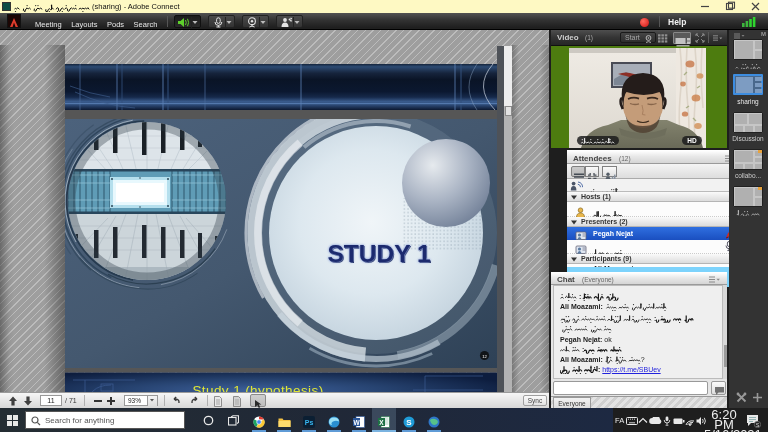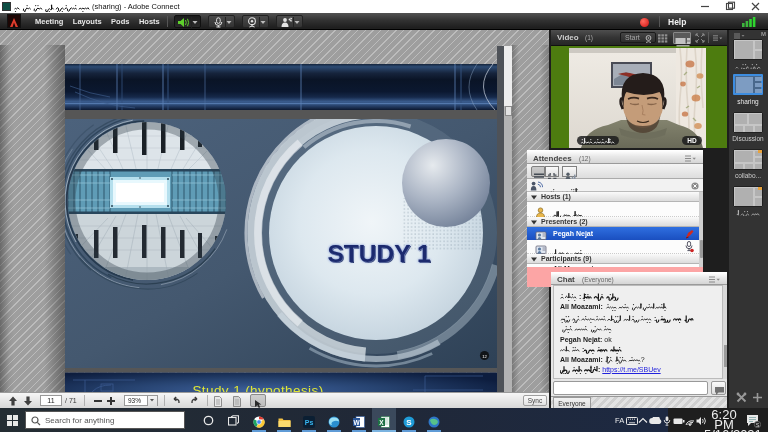--- a/index.html
+++ b/index.html
@@ -1,21 +1,21 @@
 <!DOCTYPE html>
 <html><head><meta charset="utf-8"><style>
 *{margin:0;padding:0;box-sizing:border-box}
 html,body{width:768px;height:432px;overflow:hidden}
 body{font-family:"Liberation Sans",sans-serif;background:#1e1e1e;position:relative}
 .abs{position:absolute}
 .podhead{background:linear-gradient(#fefefe,#e8e8e8 45%,#d5d5d5);border-bottom:1px solid #9a9a9a;border-top:1px solid #fff}
 .btn{background:linear-gradient(#fbfbfb,#e2e2e2);border:1px solid #9f9f9f;border-radius:2px;color:#6a6a6a;text-align:center}
 </style></head><body>
 
-<div class="abs" style="left:0;top:0;width:768px;height:13px;background:#ffffff">
+<div class="abs" style="left:0;top:0;width:768px;height:13px;background:#fef9c3">
  <div class="abs" style="left:2px;top:2px;width:9px;height:9px;background:#0e4e44;border:1px solid #333"></div>
  <div class="abs" style="left:14px;top:2px;height:9px;display:flex;align-items:center">
       <svg width="76" height="10" viewBox="0 0 76 10" style="vertical-align:middle">
         <path d="M75.0,7.0 q-1.2,-2.8 -2.4,0 q-1.2,-1.8 -2.4,0 q-1.3,-1.7 -2.7,0 q-1.3,-1.7 -2.5,0 M62.6,7.0 q-0.9,-1.6 -1.9,0 q-1.0,-1.6 -2.0,0 q-1.4,-2.3 -2.7,0 q-0.3,2.4 -1.8,2.2 q-1.2,-0.2 -0.6,-2.2 q-1.4,-2.7 -2.9,0 M49.6,7.0 q-1.3,-2.1 -2.6,0 q-0.3,2.4 -1.8,2.2 q-1.2,-0.2 -0.6,-2.2 q-1.1,-2.9 -2.3,0 M39.4,7.0 q-0.9,-2.0 -1.8,0 l0,-4.2 l0,4.8 l-1.2,0 q-1.1,-1.8 -2.2,0 q-0.3,2.4 -1.8,2.2 q-1.2,-0.2 -0.6,-2.2 M28.0,7.0 q-1.4,-1.9 -2.8,0 q-1.2,-1.7 -2.5,0 q-0.3,2.4 -1.8,2.2 q-1.2,-0.2 -0.6,-2.2 M16.6,7.0 q-1.2,-2.1 -2.4,0 q-1.1,-2.3 -2.3,0 q-0.3,2.4 -1.8,2.2 q-1.2,-0.2 -0.6,-2.2 M5.2,7.0 q-1.4,-2.7 -2.8,0 q-0.9,-1.7 -1.8,0" fill="none" stroke="#111" stroke-width="1.0" stroke-linecap="round"></path>
         <circle cx="68.9" cy="9.6" r="0.6" fill="#111"></circle>
         <circle cx="61.7" cy="3.6" r="0.6" fill="#111"></circle>
         <circle cx="52.2" cy="3.6" r="0.6" fill="#111"></circle>
         <circle cx="48.3" cy="9.6" r="0.6" fill="#111"></circle>
         <circle cx="43.5" cy="9.6" r="0.6" fill="#111"></circle>
         <circle cx="37.4" cy="3.6" r="0.6" fill="#111"></circle>
@@ -37,25 +37,25 @@
  </svg>
 </div>
 
 <div class="abs" style="left:0;top:13px;width:768px;height:17px;background:linear-gradient(#525252,#323232 45%,#1f1f1f 90%);border-bottom:1px solid #000">
  <div class="abs" style="left:7px;top:1px;width:14px;height:14px;background:#1c0604;border:1px solid #111">
    <svg width="12" height="12" viewBox="0 0 12 12" style="margin:0 0 0 0">
         <path d="M2,10 L6,1 L10,10 L7.6,10 L6,5.5 L4.6,10 Z" fill="#e23d2d"></path>
       </svg>
    <div style="font-size:3px;color:#bbb;text-align:center;margin-top:-2px">Adobe</div>
  </div>
- <div class="abs" style="left:35px;top:0;height:16px;display:flex;align-items:center;gap:9.5px;font-size:7.5px;font-weight:bold;color:#e8e8e8">
+ <div class="abs" style="left:35px;top:0;height:16px;display:flex;align-items:flex-end;gap:9.5px;font-size:7.5px;font-weight:normal;color:#e8e8e8">
   <span>Meeting</span>
       <span>Layouts</span>
       <span>Pods</span>
-      <span>Hosts</span>
+      <span>Search</span>
  </div>
  <div class="abs" style="left:167px;top:3px;width:1px;height:11px;background:#555"></div>
 <div class="abs" style="left:174px;top:2px;width:27px;height:13px;background:linear-gradient(#1c1c1c,#2a2a2a);border:1px solid #101010;border-radius:2px">
       <svg class="abs" style="left:2px;top:1px" width="14" height="11" viewBox="0 0 14 11">
         <path d="M1,4 h2.5 L7,1 V10 L3.5,7 H1 Z" fill="#5fd02c"></path>
         <path d="M8.5,3 q1.5,2.5 0,5 M10.5,1.8 q2.2,3.7 0,7.4" stroke="#5fd02c" stroke-width="1" fill="none"></path>
       </svg>
       <svg class="abs" style="right:2px;top:4px" width="6" height="5" viewBox="0 0 6 5">
         <path d="M0.5,1 L3,4 L5.5,1 Z" fill="#bbb"></path>
       </svg>
@@ -437,21 +437,21 @@
           <circle cx="16.8" cy="3.6" r="0.6" fill="#eee"></circle>
           <circle cx="14.3" cy="9.6" r="0.6" fill="#eee"></circle>
           <circle cx="9.8" cy="3.6" r="0.6" fill="#eee"></circle>
           <circle cx="4.7" cy="9.6" r="0.6" fill="#eee"></circle>
           <circle cx="1.3" cy="3.6" r="0.6" fill="#eee"></circle>
         </svg>
       </div>
  </div>
 </div>
 
-<div class="abs" style="left:527px;top:150px;width:176px;height:137px;background:#fca5a5">
+<div class="abs" style="left:567px;top:150px;width:176px;height:137px;background:#7dd3fc">
  <div class="podhead abs" style="left:0;top:0;width:176px;height:14px">
   <span class="abs" style="left:6px;top:2.5px;font-size:8px;font-weight:bold;color:#444">Attendees</span>
   <span class="abs" style="left:52px;top:3.5px;font-size:6.5px;color:#666">(12)</span>
   <svg class="abs" style="left:158px;top:3.5px" width="12" height="8" viewBox="0 0 12 8">
         <path d="M0,1 h6 M0,3.5 h6 M0,6 h6" stroke="#8a8a8a" stroke-width="1"></path>
         <path d="M7.5,2.8 l1.7,2 1.7,-2 z" fill="#8a8a8a"></path>
       </svg>
  </div>
  <div class="abs" style="left:0;top:14px;width:176px;height:15px;background:linear-gradient(#f4f4f4,#ddd);border-bottom:1px solid #aaa">
   <div class="abs" style="left:4px;top:2px;width:14px;height:11px;background:linear-gradient(#cacaca,#b8b8b8);border:1px solid #808080;border-radius:2px 0 0 2px">
@@ -781,21 +781,21 @@
   </div>
 <svg class="abs" style="left:736px;top:392px" width="11" height="11" viewBox="0 0 11 11">
     <path d="M1.5,1.5 L9.5,9.5 M9.5,1.5 L1.5,9.5" stroke="#999" stroke-width="1.8"></path>
     <circle cx="2" cy="2" r="1.4" fill="#999"></circle>
     <circle cx="9" cy="2" r="1.4" fill="#999"></circle>
   </svg>
 <svg class="abs" style="left:752px;top:392px" width="11" height="11" viewBox="0 0 11 11">
     <path d="M5.5,1 V10 M1,5.5 H10" stroke="#999" stroke-width="1.6"></path>
   </svg>
 
-<div class="abs" style="left:0;top:408px;width:668px;height:24px;background:linear-gradient(90deg,#242d33,#202837 55%,#1d2942)">
+<div class="abs" style="left:0;top:408px;width:613px;height:24px;background:linear-gradient(90deg,#242d33,#202837 55%,#1d2942)">
  <svg class="abs" style="left:7px;top:7px" width="11" height="11" viewBox="0 0 11 11">
       <g fill="#e8e8e8">
         <rect x="0" y="0" width="5" height="5"></rect>
         <rect x="6" y="0" width="5" height="5"></rect>
         <rect x="0" y="6" width="5" height="5"></rect>
         <rect x="6" y="6" width="5" height="5"></rect>
       </g>
     </svg>
  <div class="abs" style="left:25px;top:3px;width:160px;height:18px;background:#ffffff;border:1px solid #555">
   <svg class="abs" style="left:5px;top:4px" width="10" height="10" viewBox="0 0 10 10">

